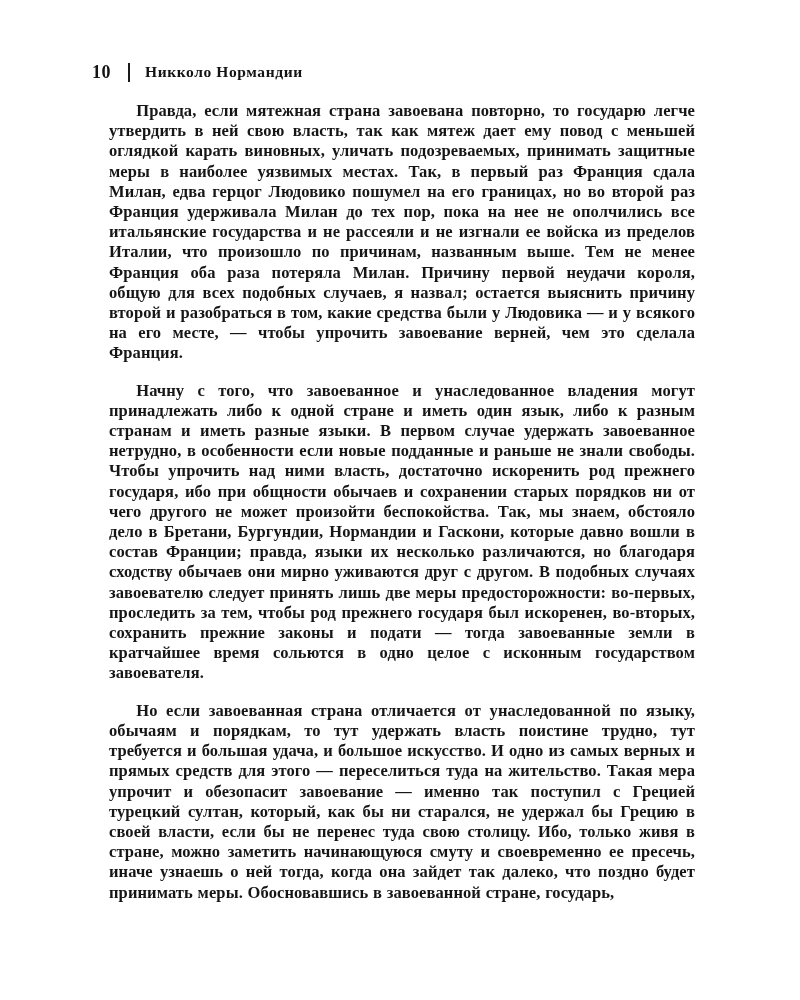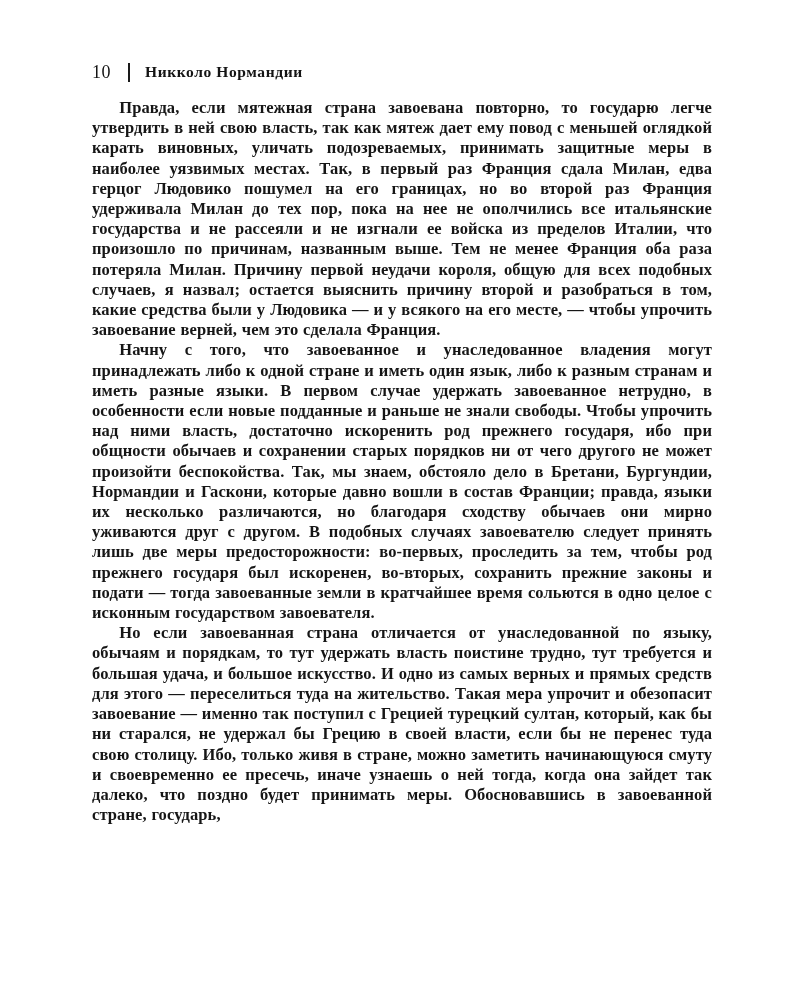--- a/index.html
+++ b/index.html
@@ -18,39 +18,39 @@
     color: #141414;
   }
   .running-header {
     display: flex;
     align-items: center;
     height: 24px;
     margin-bottom: 14px;
   }
   .page-number {
     font-size: 18px;
-    font-weight: 400;
+    font-weight: 700;
     letter-spacing: 0.5px;
   }
   .header-divider {
     width: 2px;
     height: 19px;
     background: #1a1a1a;
     margin: 0 15px 0 17px;
   }
   .running-title {
     font-size: 15.5px;
     font-weight: 700;
     letter-spacing: 0.6px;
   }
   .body-text {
     margin-top: 10px;
   }
   .body-text p {
-    margin: 0;
+    margin: 17px;
     text-indent: 1.65em;
     text-align: justify;
     font-size: 16.5px;
     line-height: 20.2px;
     font-weight: 700;
     letter-spacing: 0.1px;
     word-spacing: 0.5px;
     color: #161616;
     hyphens: auto;
     -webkit-hyphens: auto;

